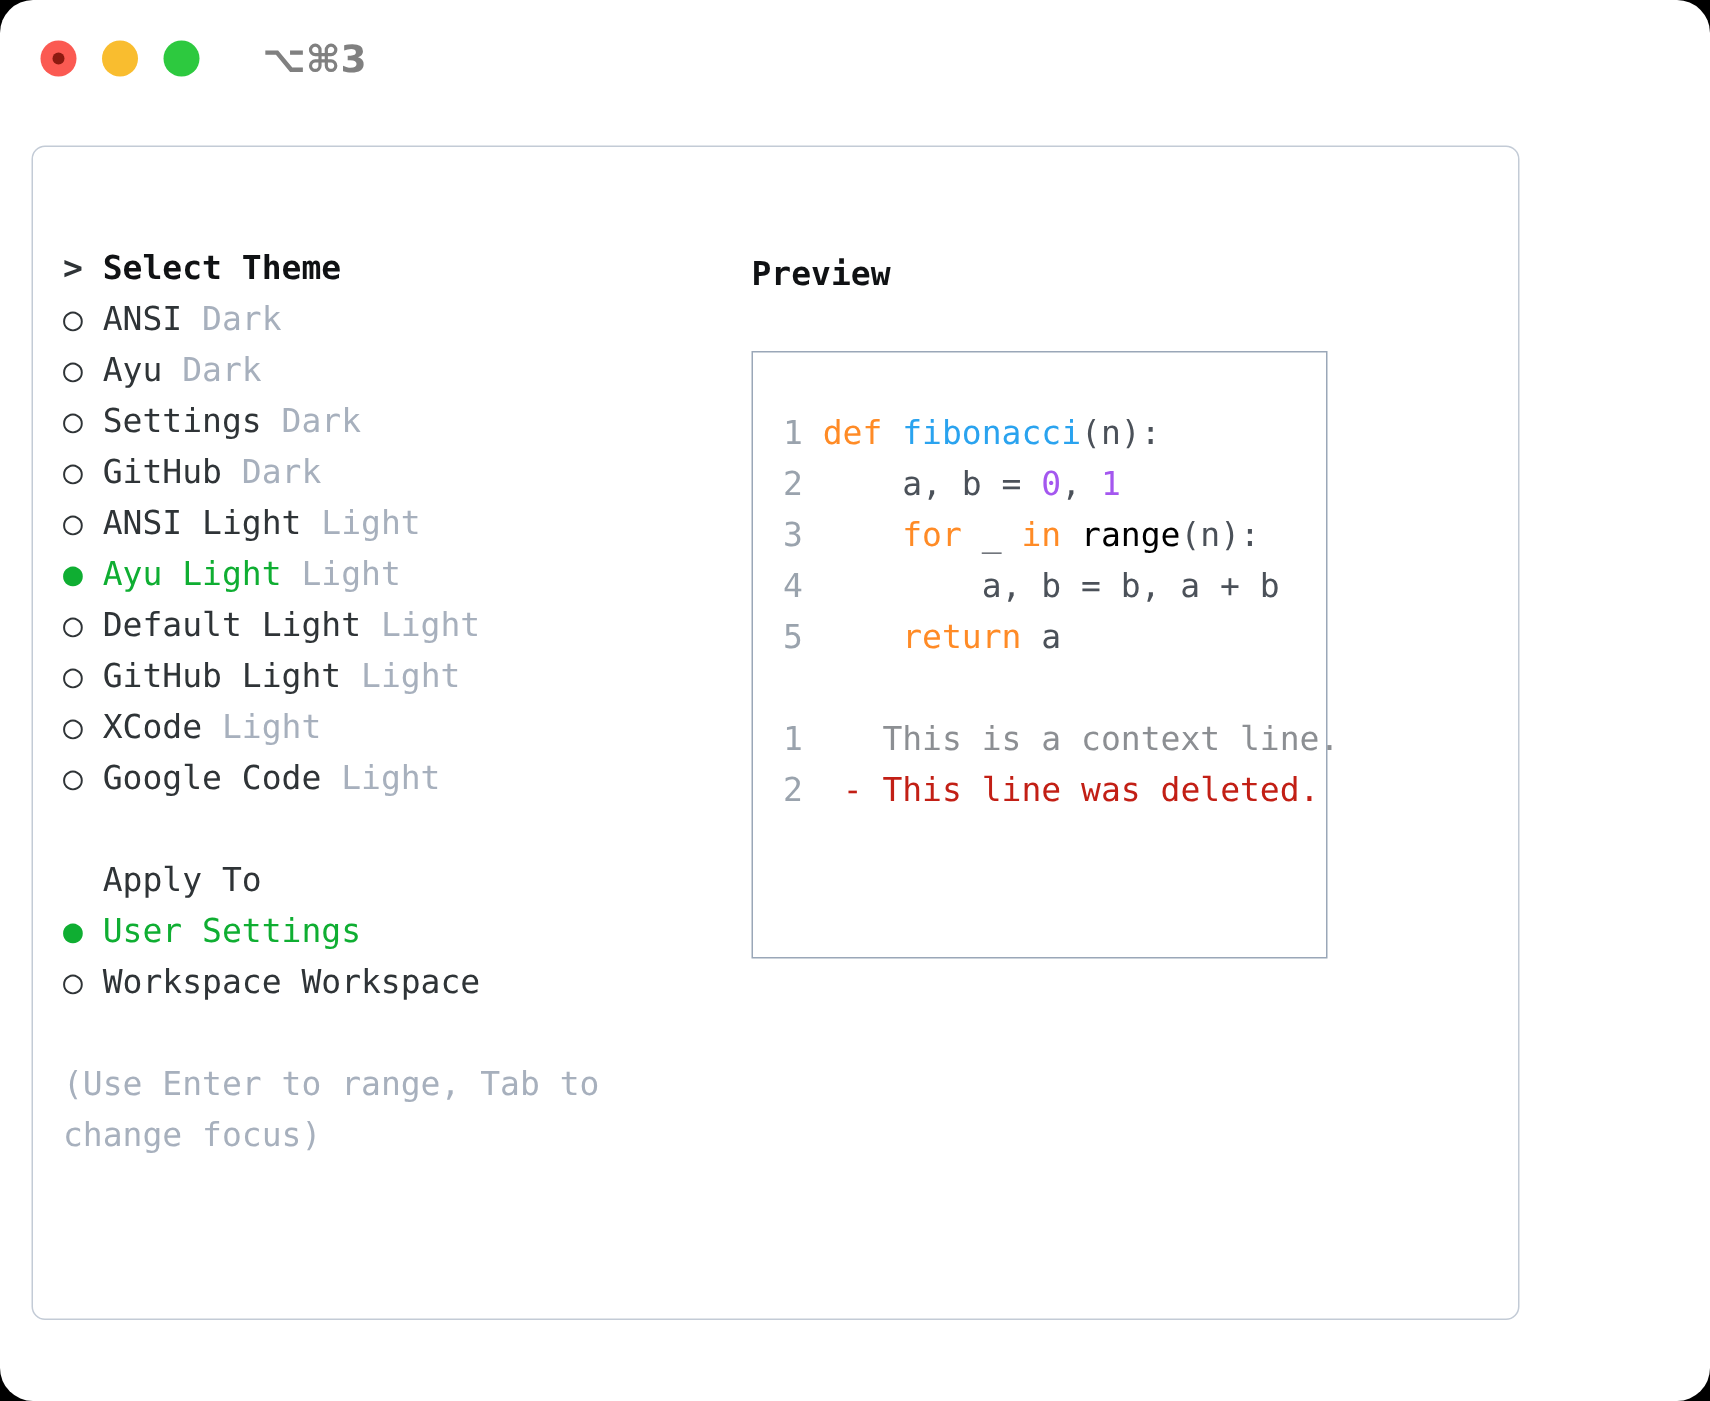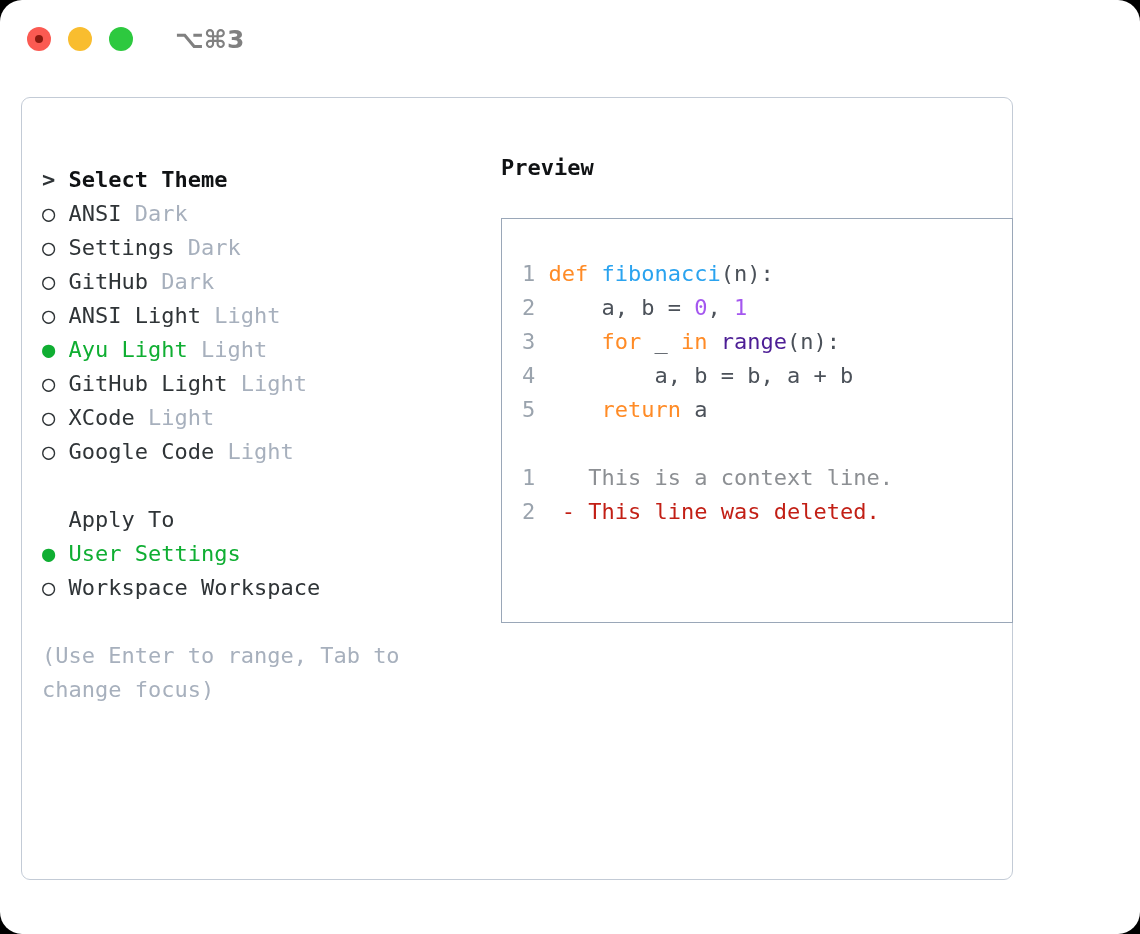--- a/index.html
+++ b/index.html
@@ -130,53 +130,53 @@
     font-size: 22px;
     line-height: 34px;
     color: #a7b0bd;
     white-space: pre;
   }
 
   
   .right-col {
     position: absolute;
     left: 479px;
-    top: 53px;
+    top: 69px;
     width: 500px;
   }
   .preview-title {
     font-size: 22px;
     line-height: 34px;
     font-weight: bold;
     color: #101214;
     white-space: pre;
   }
   .preview-box {
     margin-top: 33px;
-    width: 512px;
+    width: 384px;
     height: 405px;
     box-sizing: border-box;
     border: 1.5px solid #9aa7b8;
     background: #ffffff;
     padding: 38px 0 16px 0;
   }
   .code-line {
     font-size: 22px;
     line-height: 34px;
     white-space: pre;
     padding-left: 20px;
     color: #4b5159;
   }
   .ln {
     color: #9aa3ad;
   }
   .kw   { color: #ff8b26; }
   .fn   { color: #2aa3ef; }
   .num  { color: #a457ef; }
-  .bi   { color: #4c1d95; }
+  .bi   { color: #000000; }
   .id   { color: #4b5159; }
   .gap-line { height: 34px; }
   .d-ctx { color: #8c8f93; }
   .d-del { color: #c21f15; }
   .d-add { color: #12c021; }
 </style>
 </head>
 <body>
 
 <div class="window">
@@ -192,24 +192,26 @@
 
   <div class="panel">
     <div class="columns">
 
       <div class="left-col">
 
         <div class="mono-row heading"><span class="marker">&gt; </span><span>Select Theme</span></div>
 
         <div id="theme-list">
             <div class="mono-row"><span class="marker">○ </span><span class="label">ANSI</span><span class="tag"> Dark</span></div>
+            <div class="mono-row"><span class="marker">○ </span><span class="label">Ayu</span><span class="tag"> Dark</span></div>
             <div class="mono-row"><span class="marker">○ </span><span class="label">Settings</span><span class="tag"> Dark</span></div>
             <div class="mono-row"><span class="marker">○ </span><span class="label">GitHub</span><span class="tag"> Dark</span></div>
             <div class="mono-row"><span class="marker">○ </span><span class="label">ANSI Light</span><span class="tag"> Light</span></div>
             <div class="mono-row"><span class="marker sel">● </span><span class="label sel">Ayu Light</span><span class="tag"> Light</span></div>
+            <div class="mono-row"><span class="marker">○ </span><span class="label">Default Light</span><span class="tag"> Light</span></div>
             <div class="mono-row"><span class="marker">○ </span><span class="label">GitHub Light</span><span class="tag"> Light</span></div>
             <div class="mono-row"><span class="marker">○ </span><span class="label">XCode</span><span class="tag"> Light</span></div>
             <div class="mono-row"><span class="marker">○ </span><span class="label">Google Code</span><span class="tag"> Light</span></div>
           </div>
 
         <div class="spacer"></div>
 
         <div class="mono-row"><span class="marker">  </span><span class="label">Apply To</span></div>
 
         <div id="apply-list">

